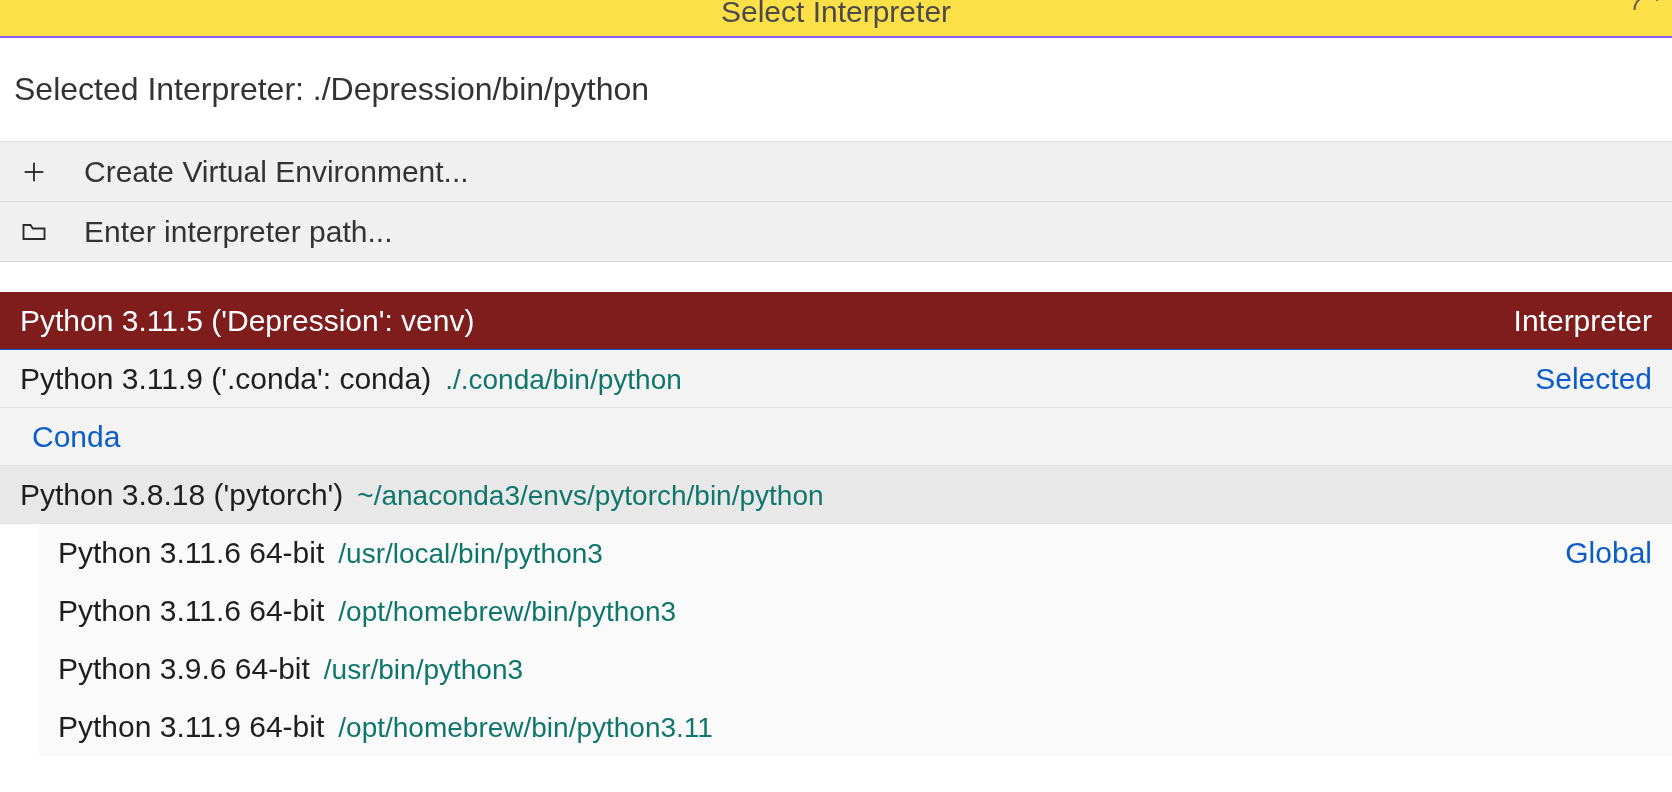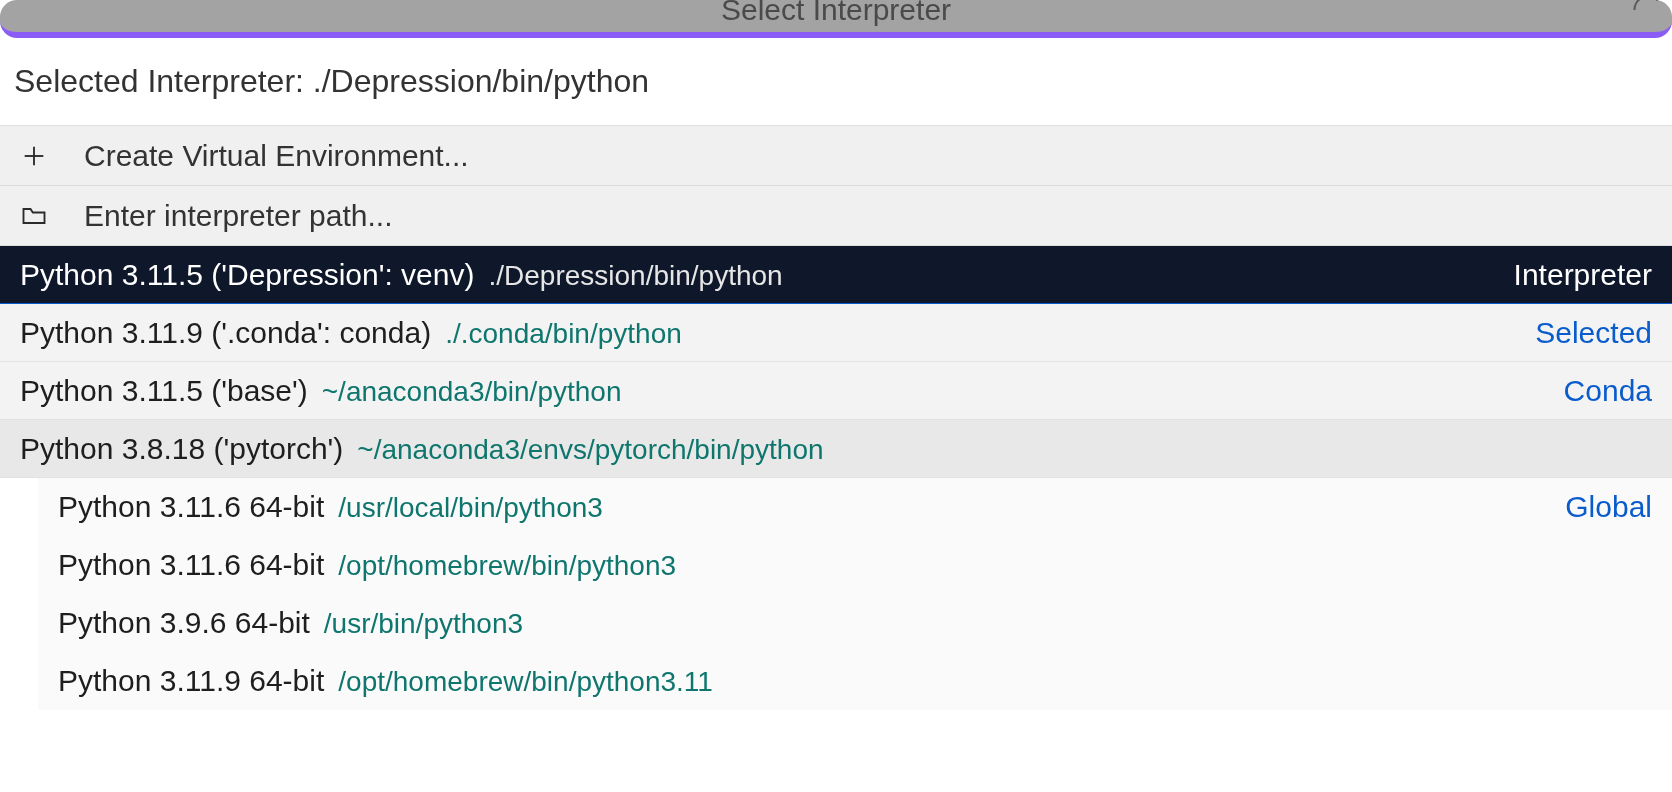--- a/index.html
+++ b/index.html
@@ -1,44 +1,43 @@
 <!DOCTYPE html>
 <html><head>
 <meta charset="utf-8">
 <style>
   * { box-sizing: border-box; margin: 0; padding: 0; }
   html, body { width: 1672px; height: 792px; font-family: -apple-system, BlinkMacSystemFont, "Segoe UI", Helvetica, Arial, sans-serif; background: #fff; color: #1e1e1e; overflow: hidden; }
   .header {
     height: 38px;
-    background: #a3a3a3;
+    background: #fde047;
     display: flex;
     align-items: center;
     justify-content: center;
     position: relative;
-    border-bottom: 6px solid #8b5cf6;
-    border-radius: 17px;
+    border-bottom: 2px solid #8b5cf6;
   }
   .header-title {
     font-size: 30px;
     color: #4a4a4a;
     position: relative;
     top: -6px;
   }
   .header-refresh {
     position: absolute;
     right: 6px;
     top: -8px;
     width: 36px;
     height: 36px;
     display: flex;
     align-items: center;
     justify-content: center;
   }
   .input-row {
-    height: 88px;
+    height: 104px;
     display: flex;
     align-items: center;
     padding: 8px 14px;
     background: #ffffff;
     border-bottom: 1px solid #e0e0e0;
   }
   .input-row input {
     width: 100%;
     height: 100%;
     border: none;
@@ -63,23 +62,24 @@
     height: 58px;
     display: flex;
     align-items: center;
     padding: 0 20px;
     background: #f3f3f3;
     border-bottom: 1px solid #e2e2e2;
     font-size: 30px;
     justify-content: space-between;
   }
   .list-row.selected {
-    background: #0f172a;
+    background: #7f1d1d;
     color: #ffffff;
     border-bottom-color: #0a5ccd;
+    margin-top: 30px;
   }
   .list-row .left { display:flex; align-items:baseline; gap: 14px; min-width:0; }
   .list-row .name { font-weight: 400; white-space: nowrap; }
   .list-row .path { color: #0f766e; font-size: 28px; white-space: nowrap; }
   .list-row.selected .path { color: #e6e6e6; }
   .list-row .badge { font-size: 30px; color: #0a5ccd; white-space:nowrap; padding-left:12px; }
   .list-row.selected .badge { color: #ffffff; }
   .list-row.lighter { background: #fafafa; margin-left: 38px; }
   .list-row.noborder { border-bottom: 1px solid transparent; }
   svg { display:block; }
@@ -115,38 +115,33 @@
     <svg width="28" height="28" viewBox="0 0 24 24" fill="none" stroke="#2b2b2b" stroke-width="1.6">
       <path d="M3 6h6l2 3h10v9H3z"></path>
     </svg>
   </span>
   <span>Enter interpreter path...</span>
 </div>
 
 <div class="list-row selected">
   <div class="left">
     <span class="name">Python 3.11.5 ('Depression': venv)</span>
-    <span class="path">./Depression/bin/python</span>
   </div>
   <span class="badge">Interpreter</span>
 </div>
 
 <div class="list-row">
   <div class="left">
     <span class="name">Python 3.11.9 ('.conda': conda)</span>
     <span class="path">./.conda/bin/python</span>
   </div>
   <span class="badge">Selected</span>
 </div>
 
 <div class="list-row">
-  <div class="left">
-    <span class="name">Python 3.11.5 ('base')</span>
-    <span class="path">~/anaconda3/bin/python</span>
-  </div>
   <span class="badge">Conda</span>
 </div>
 
 <div class="list-row" style="background:#e8e8e8;">
   <div class="left">
     <span class="name">Python 3.8.18 ('pytorch')</span>
     <span class="path">~/anaconda3/envs/pytorch/bin/python</span>
   </div>
   <span class="badge"></span>
 </div>

